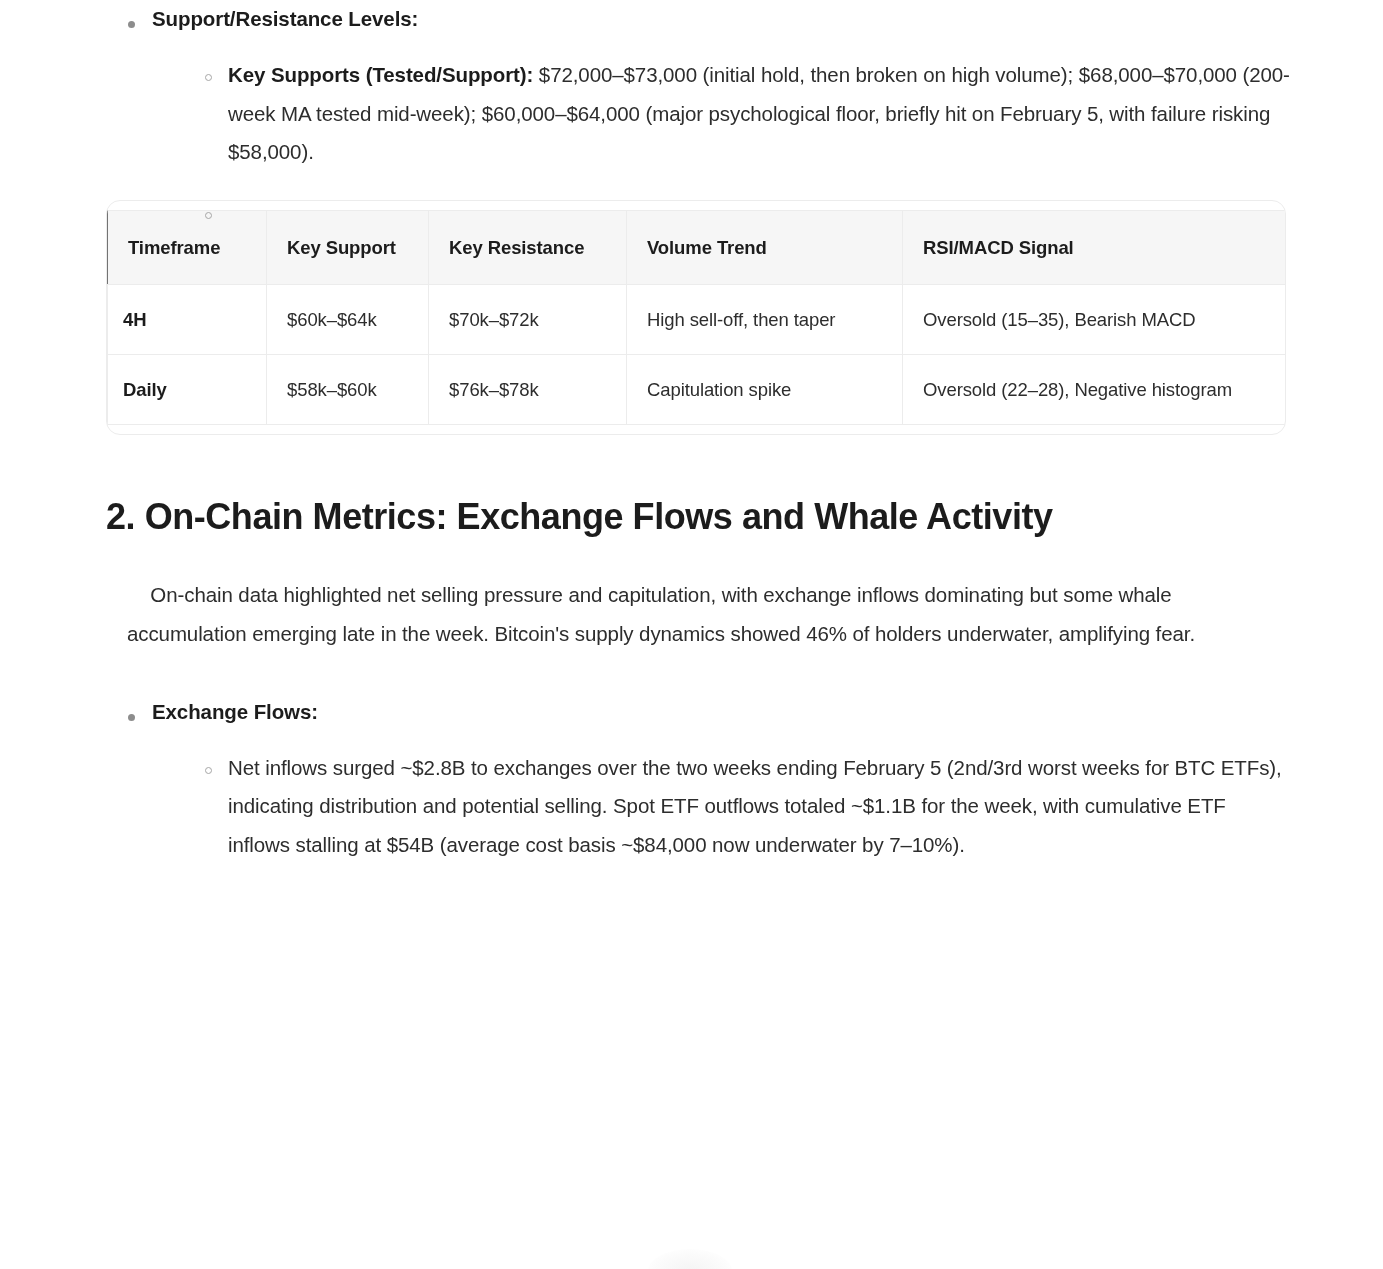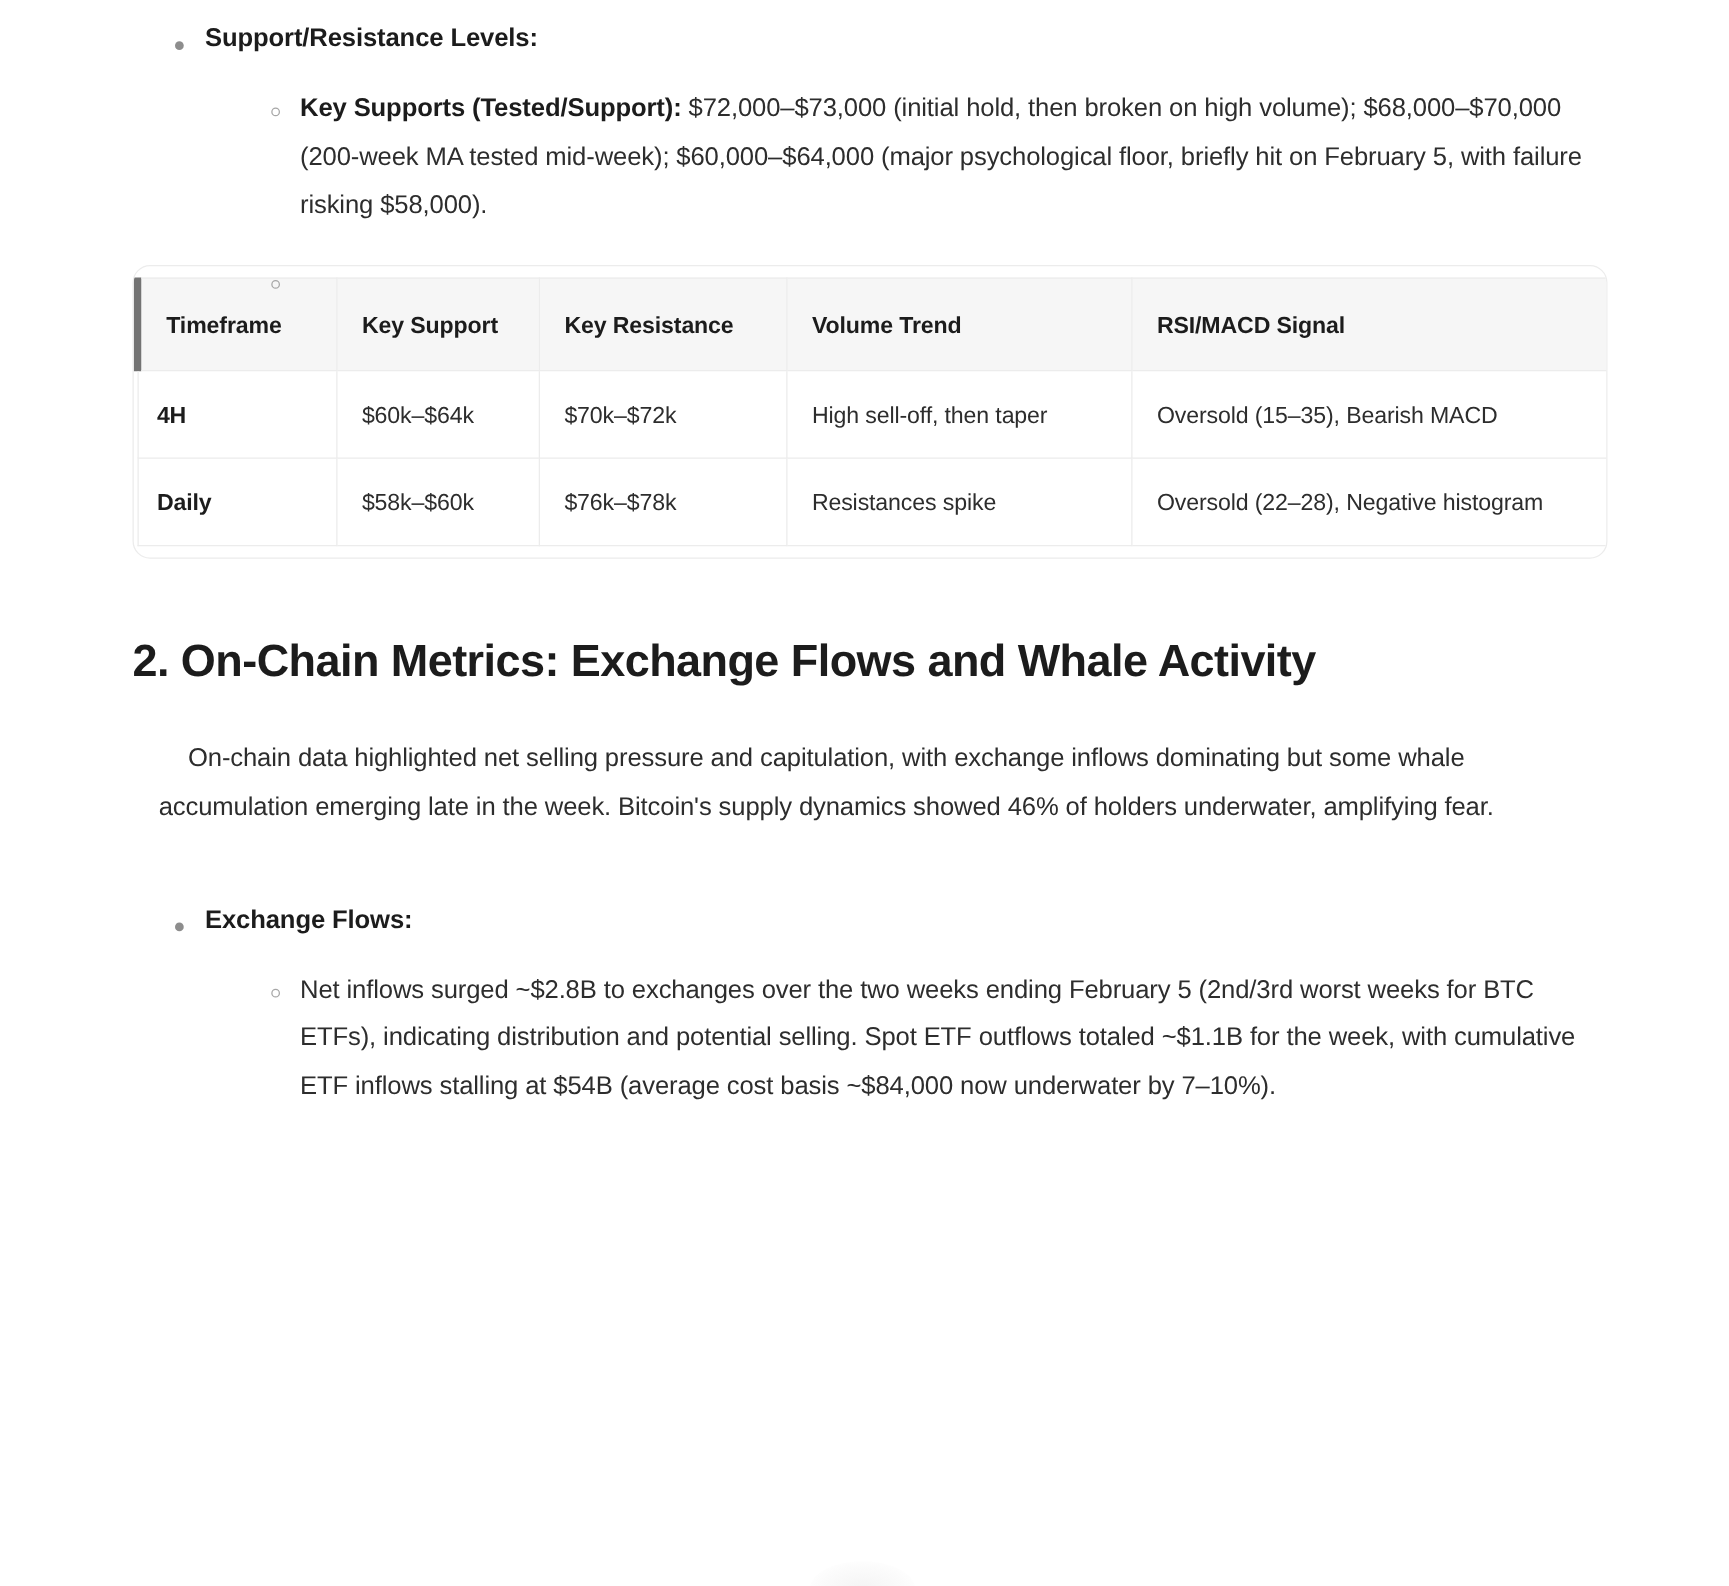--- a/index.html
+++ b/index.html
@@ -33,21 +33,21 @@
 
   
   ul.lvl1 {
     list-style: none;
     margin: 0;
     padding: 0;
   }
   ul.lvl1 > li.bullet1 {
     position: relative;
     padding-left: 42px;
-    margin: 16px;
+    margin: 4px;
   }
   ul.lvl1 > li.bullet1 > .marker1 {
     position: absolute;
     left: 18px;
     top: 17px;
     width: 7px;
     height: 7px;
     border-radius: 50%;
     background: #8d8d8d;
   }
@@ -127,21 +127,21 @@
     color: #1c1c1c;
     padding: 18px 20px;
     border-top: 1px solid #ececec;
     border-bottom: 1px solid #ececec;
     border-right: 1px solid #ececec;
     vertical-align: middle;
     line-height: 37px;
     letter-spacing: -0.1px;
   }
   table.data thead th:first-child {
-    border-left: 6px solid #737373;
+    border-left: 1px solid #737373;
   }
   table.data thead th:last-child {
     border-right: 1px solid #ececec;
   }
   table.data tbody td {
     padding: 16px 20px;
     border-bottom: 1px solid #ececec;
     border-right: 1px solid #ececec;
     vertical-align: middle;
     line-height: 37px;
@@ -245,21 +245,21 @@
             <td>4H</td>
             <td>$60k–$64k</td>
             <td>$70k–$72k</td>
             <td>High sell-off, then taper</td>
             <td>Oversold (15–35), Bearish MACD</td>
           </tr>
           <tr>
             <td>Daily</td>
             <td>$58k–$60k</td>
             <td>$76k–$78k</td>
-            <td>Resistances spike</td>
+            <td>Capitulation spike</td>
             <td>Oversold (22–28), Negative histogram</td>
           </tr>
         </tbody>
       </table>
     </div>
 
     <h2 class="section">2. On-Chain Metrics: Exchange Flows and Whale Activity</h2>
 
     <p class="para">On-chain data highlighted net selling pressure and capitulation, with exchange inflows dominating but some whale accumulation emerging late in the week. Bitcoin's supply dynamics showed 46% of holders underwater, amplifying fear.</p>
 

